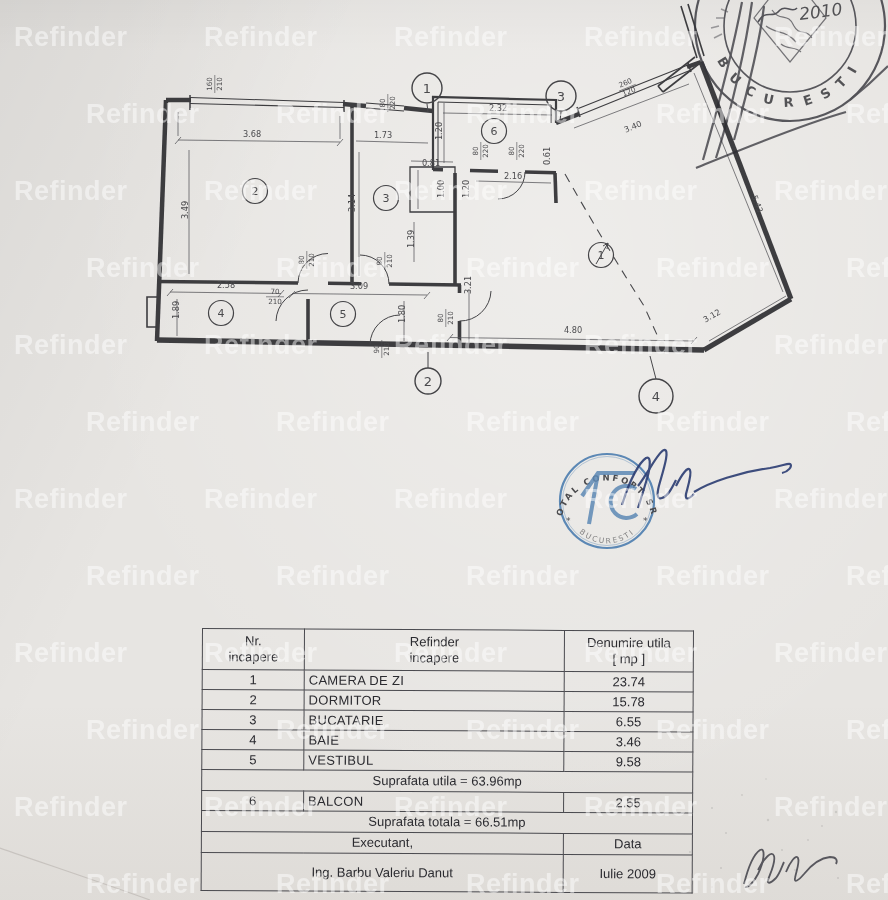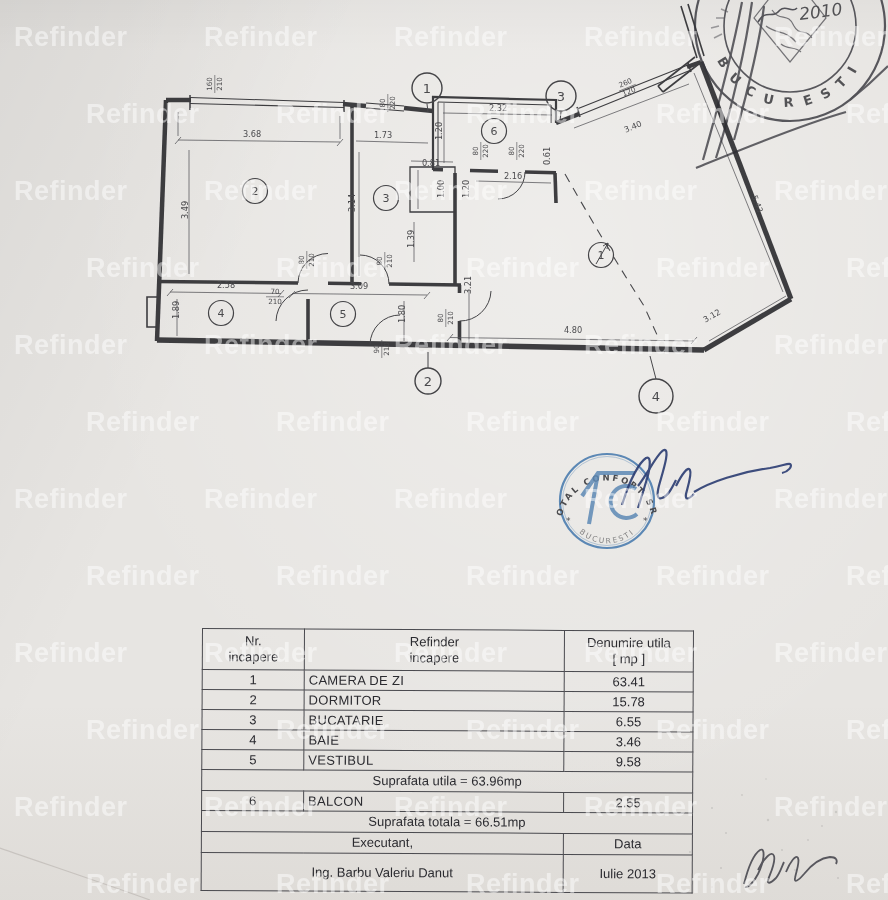--- a/index.html
+++ b/index.html
@@ -479,21 +479,21 @@
             <th class="c-area">
               <div>Denumire utila</div>
               <div>[ mp ]</div>
             </th>
           </tr>
         </thead>
       <tbody id="table-body">
           <tr class="r-room">
             <td class="c-nr">1</td>
             <td class="c-name">CAMERA DE ZI</td>
-            <td class="c-area">63.41</td>
+            <td class="c-area">23.74</td>
           </tr>
           <tr class="r-room">
             <td class="c-nr">2</td>
             <td class="c-name">DORMITOR</td>
             <td class="c-area">15.78</td>
           </tr>
           <tr class="r-room">
             <td class="c-nr">3</td>
             <td class="c-name">BUCATARIE</td>
             <td class="c-area">6.55</td>
@@ -518,19 +518,19 @@
           </tr>
           <tr class="r-sum">
             <td colspan="3">Suprafata totala = 66.51mp</td>
           </tr>
           <tr class="r-foot">
             <td colspan="2">Executant,</td>
             <td class="c-area">Data</td>
           </tr>
           <tr class="r-foot-tall">
             <td colspan="2">Ing. Barbu Valeriu Danut</td>
-            <td class="c-area">Iulie 2013</td>
+            <td class="c-area">Iulie 2009</td>
           </tr>
         </tbody>
     </table>
   </div>
 
 </div>
 
 </body></html>

